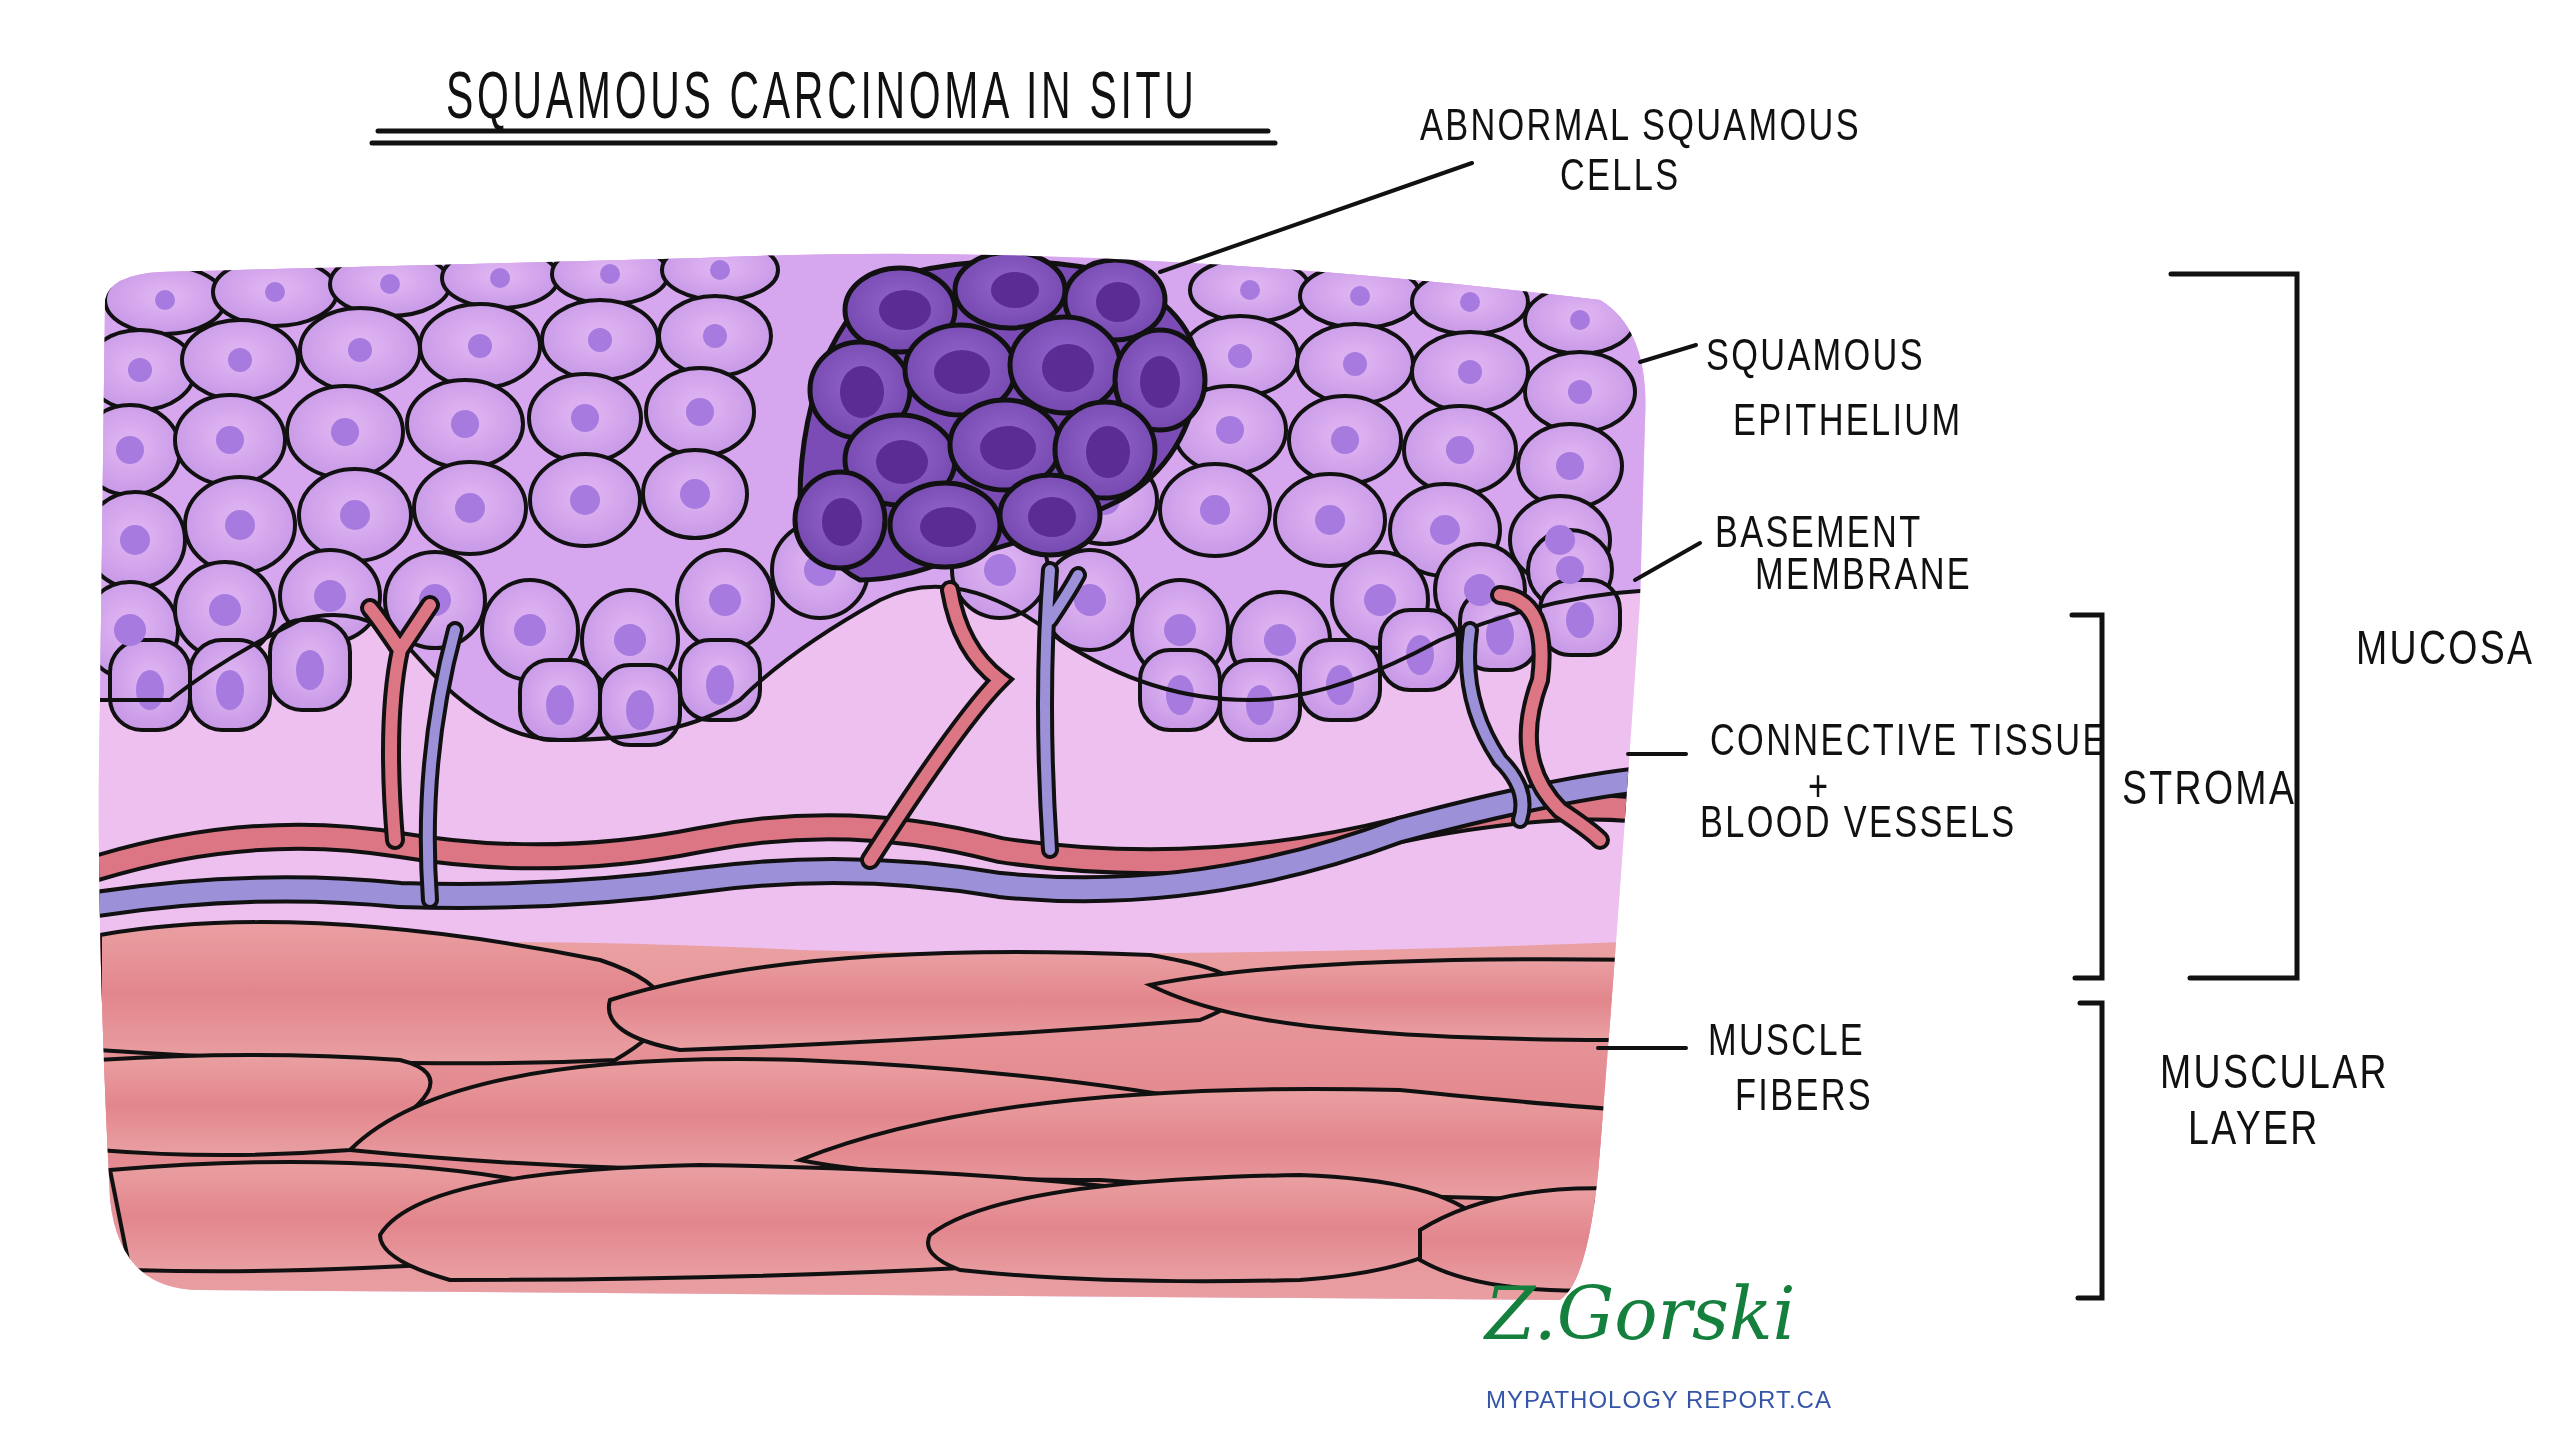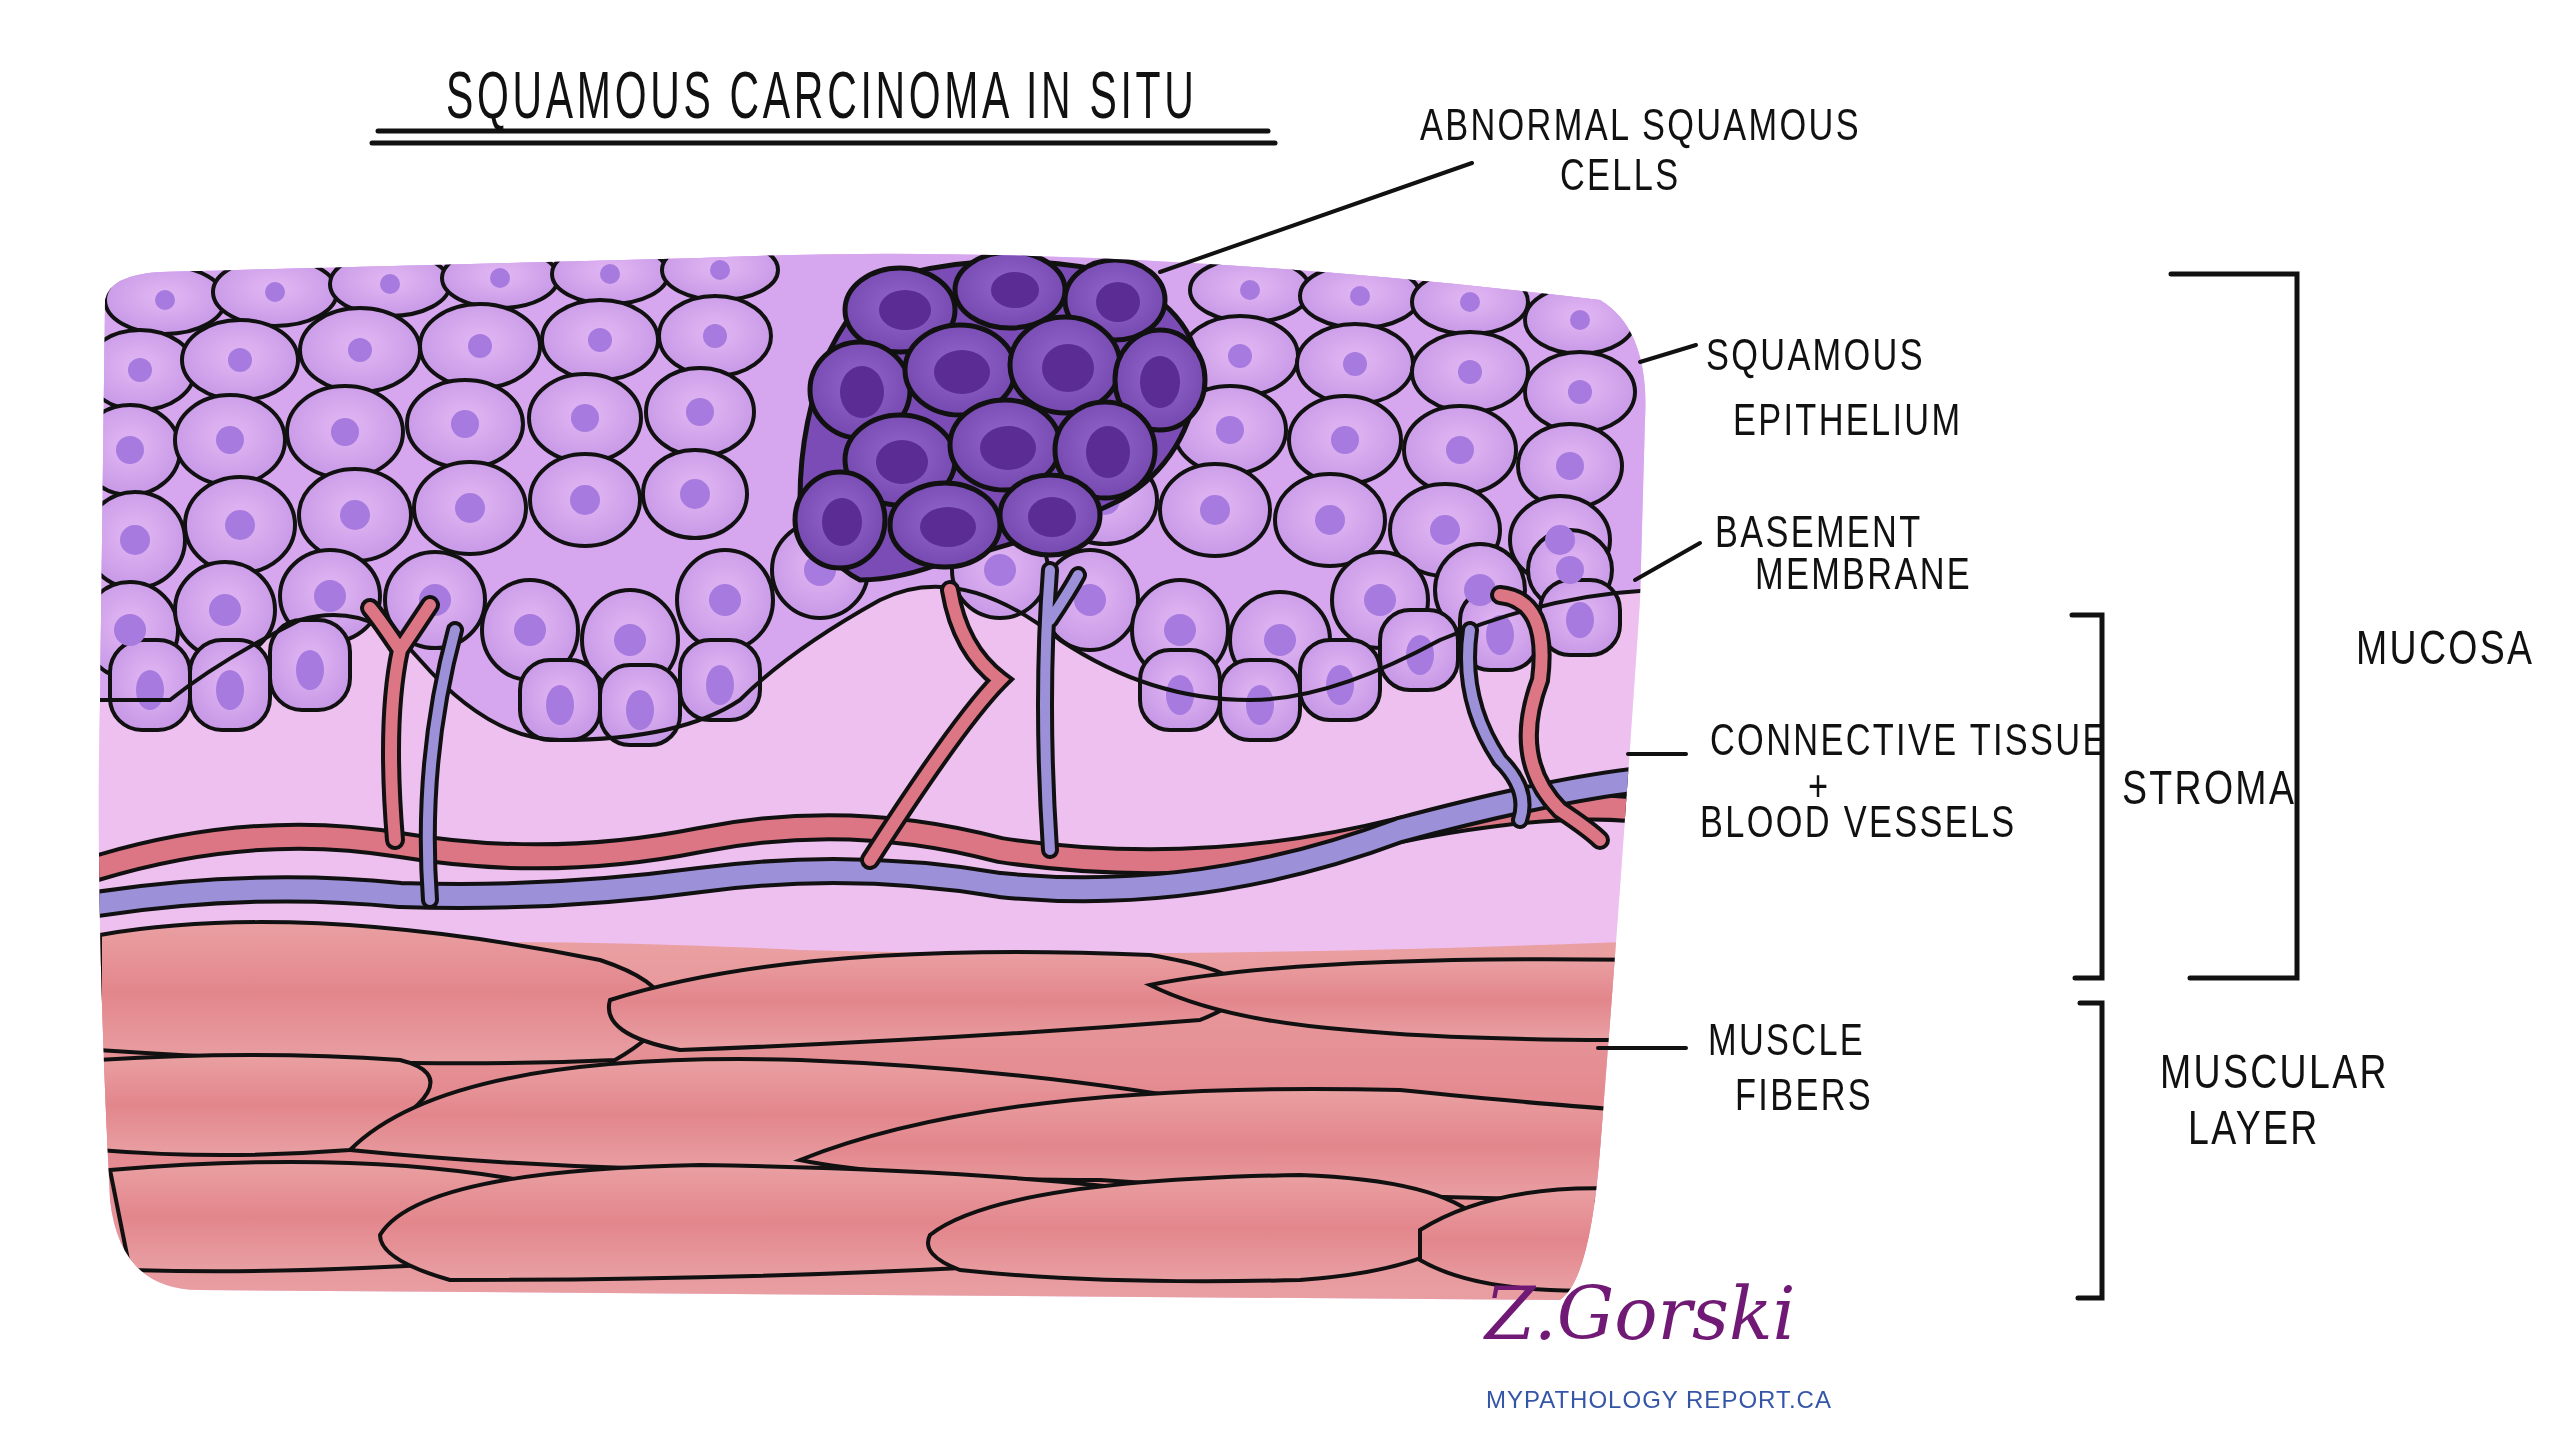--- a/index.html
+++ b/index.html
@@ -6,21 +6,21 @@
   body { width: 2560px; height: 1450px; position: relative; overflow: hidden;
          font-family: "Liberation Sans", "DejaVu Sans", sans-serif; color: #111; }
   .canvas { position: absolute; left: 0; top: 0; width: 2560px; height: 1450px; }
   .lbl { position: absolute; font-family: "Liberation Sans Narrow", "Liberation Sans", sans-serif;
          font-weight: 400; letter-spacing: 3px; color: #111; white-space: nowrap;
          transform: scaleX(0.78); transform-origin: left top; line-height: 1; }
   .title { font-size: 66px; letter-spacing: 6px; transform: scaleX(0.62); }
   .lbl-md { font-size: 44px; }
   .lbl-lg { font-size: 48px; }
   .sig { position: absolute; font-family: "DejaVu Serif", serif; font-style: italic;
-         color: #701a75; font-size: 72px; line-height: 1; }
+         color: #15803d; font-size: 72px; line-height: 1; }
   .sig-url { position: absolute; font-family: "Liberation Sans", sans-serif; color: #3556a8;
              font-size: 24px; letter-spacing: 1px; line-height: 1; }
 </style>
 </head>
 <body>
 
 <svg class="canvas" viewBox="0 0 2560 1450" xmlns="http://www.w3.org/2000/svg">
   <defs>
     <clipPath id="tissueClip">
       <path d="M105 300 Q110 275 160 272 L700 258 Q1100 240 1600 300 Q1650 330 1645 420 L1640 600 Q1620 900 1600 1150 Q1590 1280 1560 1300 L200 1290 Q120 1290 110 1200 Q95 900 100 700 Z"></path>

